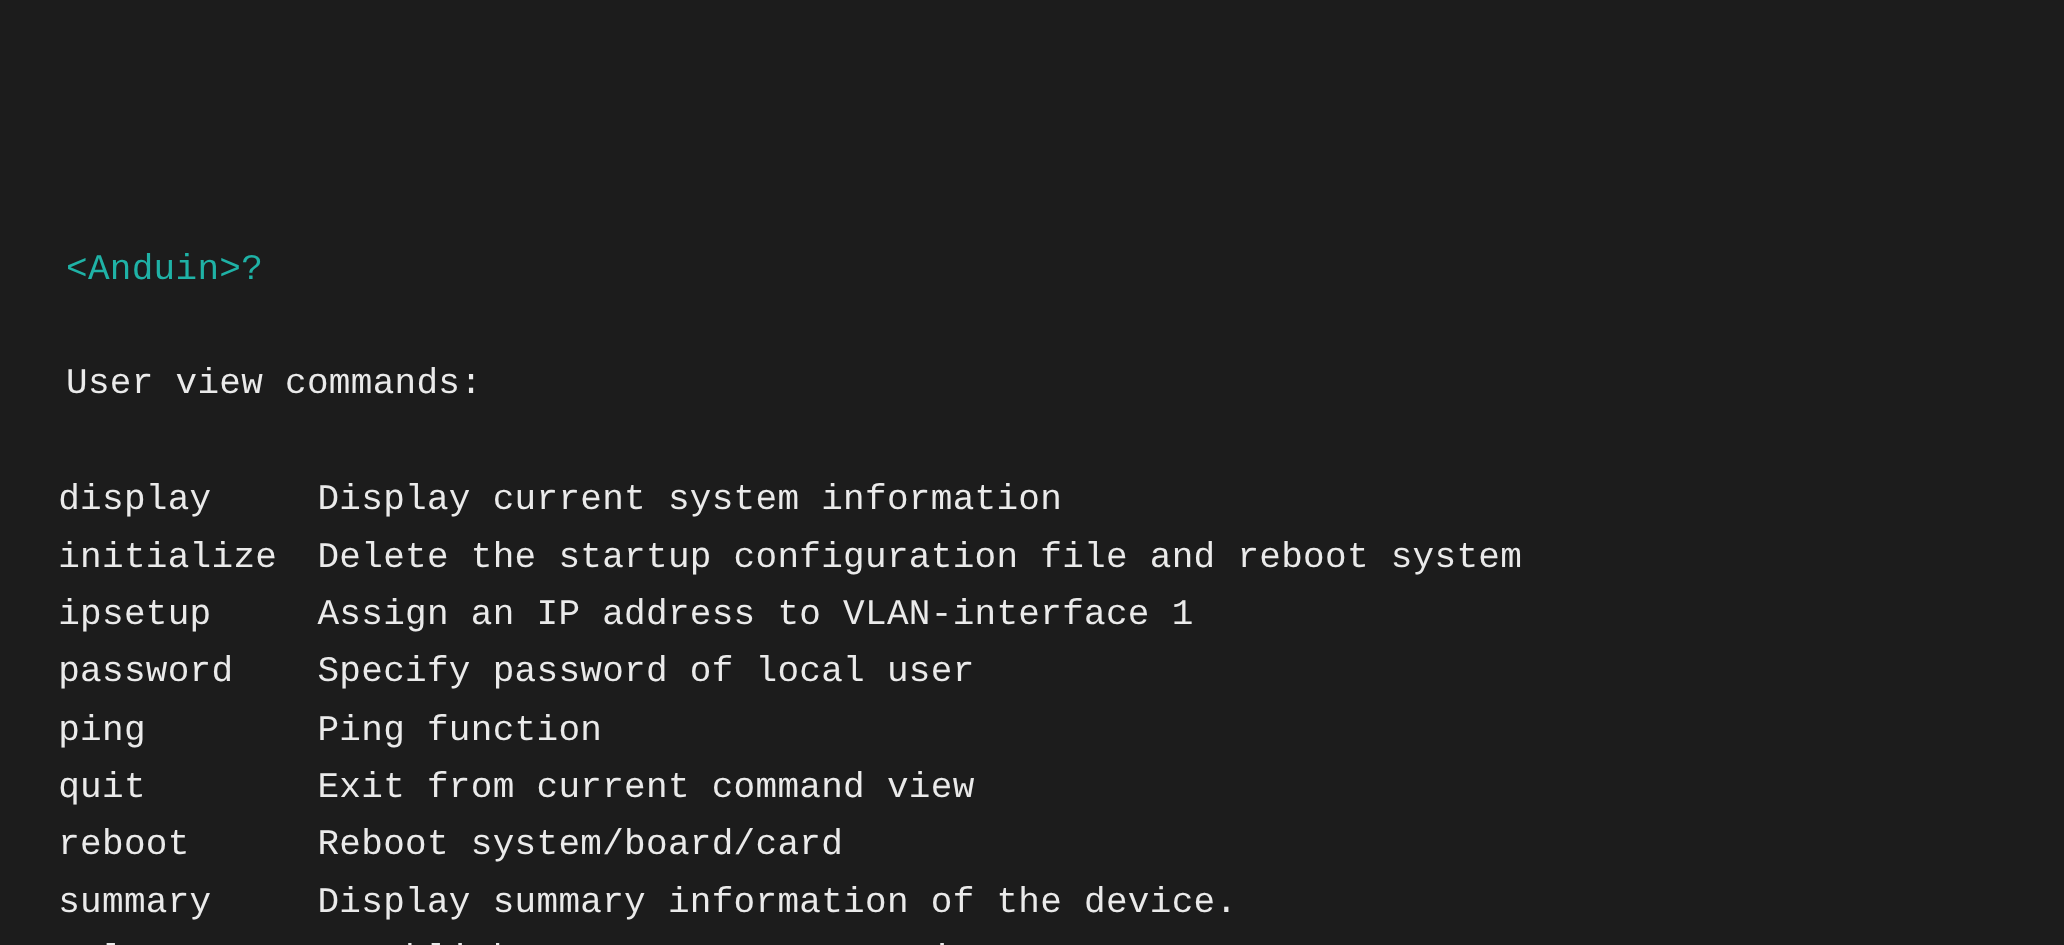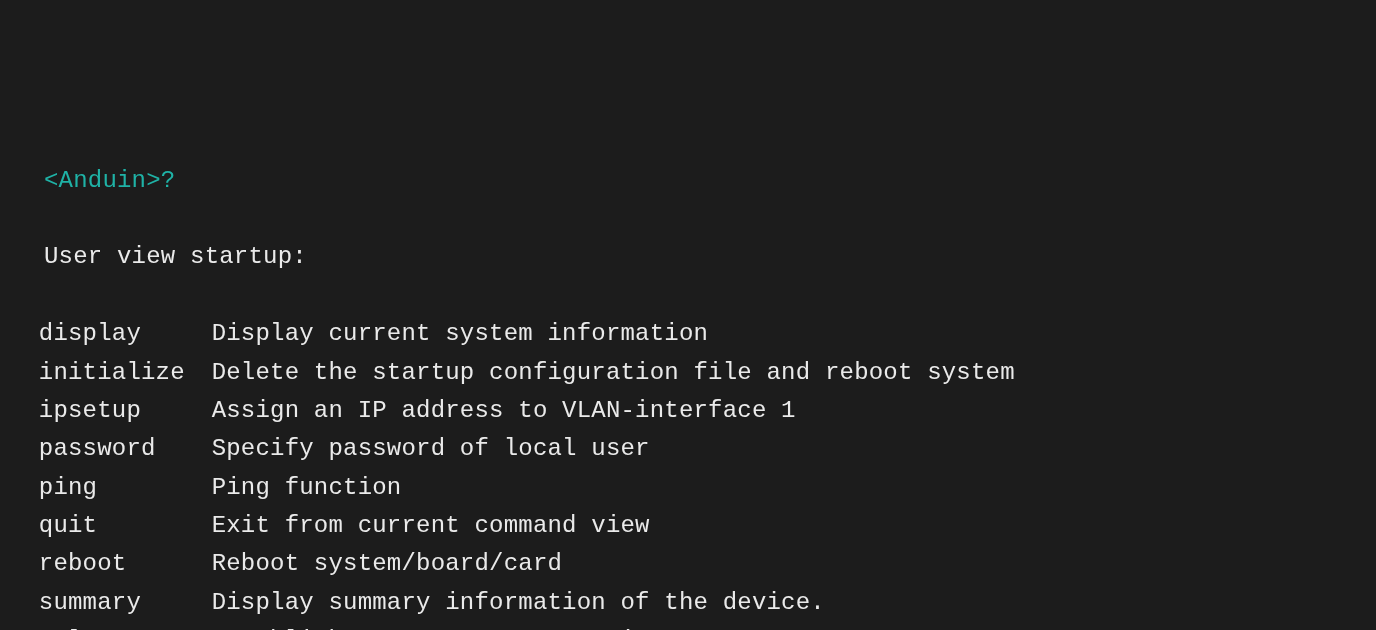--- a/index.html
+++ b/index.html
@@ -20,18 +20,18 @@
     .cmd-row { display: block; }
     .cmd-name { display: inline-block; width: 14ch; padding-left: 2ch; vertical-align: top; }
     .cmd-desc { display: inline-block; max-width: 72ch; white-space: normal; vertical-align: top; }
   </style>
 </head>
 <body>
 
 
 
 <span class="line teal">&lt;Anduin&gt;?</span>
-<span class="line">User view startup:</span>
+<span class="line">User view commands:</span>
 <div id="cmd-table"><span class="cmd-row"><span class="cmd-name">display</span><span class="cmd-desc">Display current system information</span></span><span class="cmd-row"><span class="cmd-name">initialize</span><span class="cmd-desc">Delete the startup configuration file and reboot system</span></span><span class="cmd-row"><span class="cmd-name">ipsetup</span><span class="cmd-desc">Assign an IP address to VLAN-interface 1</span></span><span class="cmd-row"><span class="cmd-name">password</span><span class="cmd-desc">Specify password of local user</span></span><span class="cmd-row"><span class="cmd-name">ping</span><span class="cmd-desc">Ping function</span></span><span class="cmd-row"><span class="cmd-name">quit</span><span class="cmd-desc">Exit from current command view</span></span><span class="cmd-row"><span class="cmd-name">reboot</span><span class="cmd-desc">Reboot system/board/card</span></span><span class="cmd-row"><span class="cmd-name">summary</span><span class="cmd-desc">Display summary information of the device.</span></span><span class="cmd-row"><span class="cmd-name">telnet</span><span class="cmd-desc">Establish one TELNET connection</span></span></div>
 
 
 
 
 
 </body></html>

